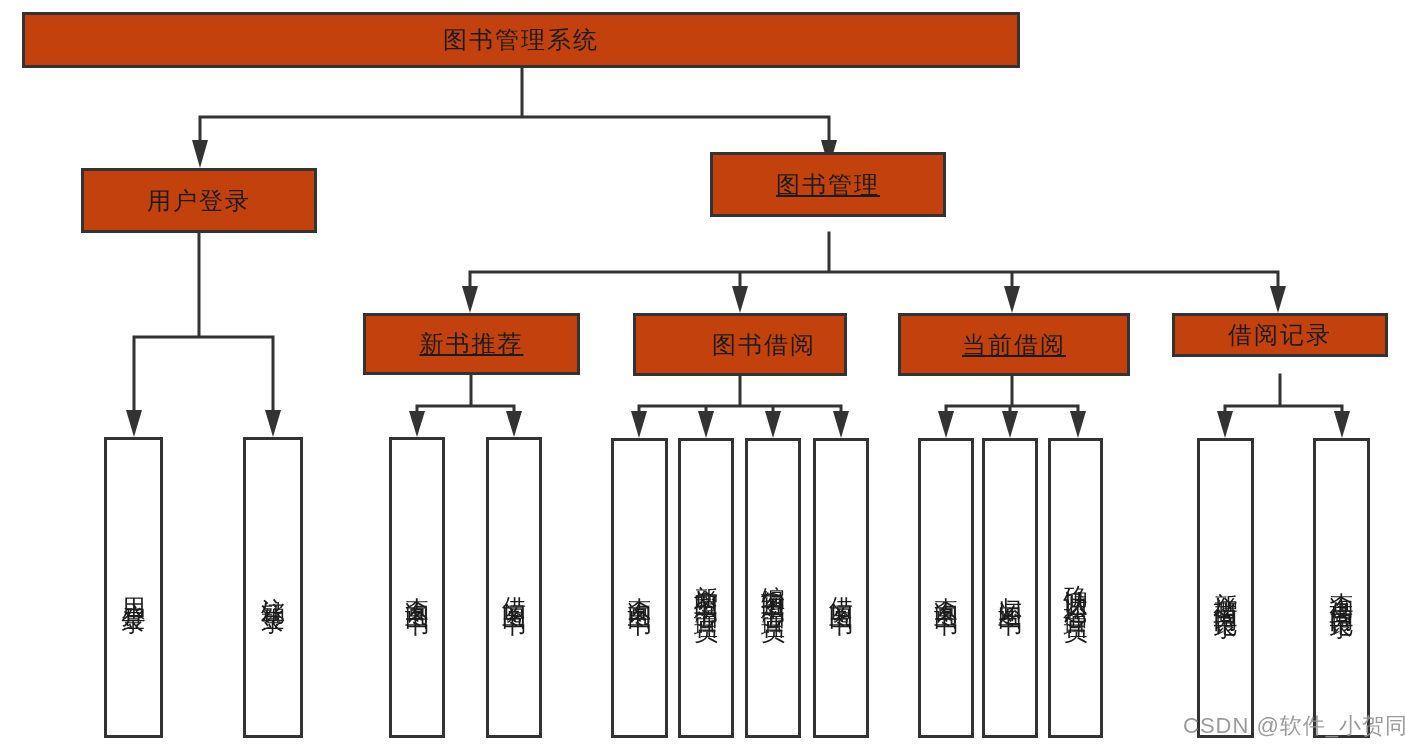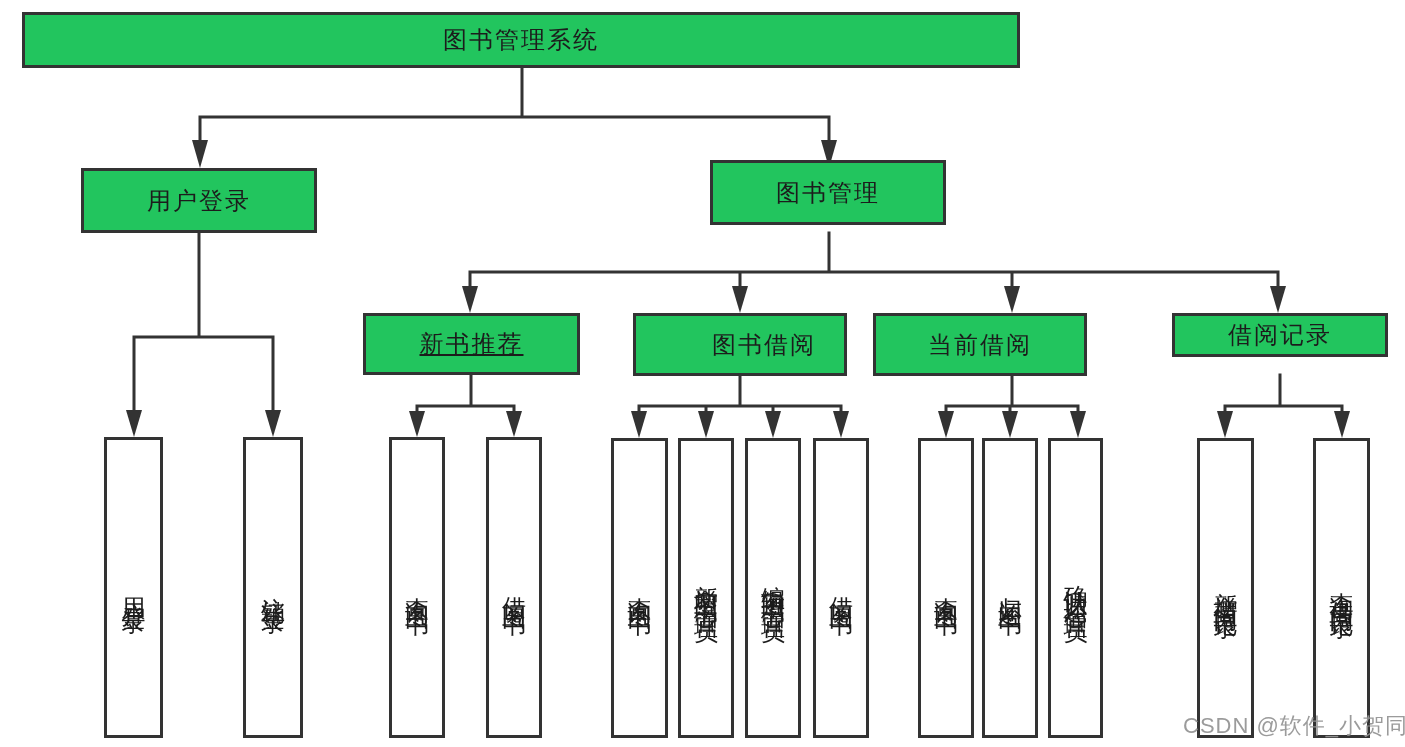--- a/index.html
+++ b/index.html
@@ -6,21 +6,21 @@
   .stage{
     position:relative;
     width:1405px;height:747px;
     background:#ffffff;
     font-family:"Liberation Sans","DejaVu Sans",sans-serif;
     overflow:hidden;
   }
   .connectors{position:absolute;left:0;top:0;z-index:1;}
   .box{
     position:absolute;
-    background:#22c55e;
+    background:#c2410c;
     border:3px solid #333333;
     display:flex;align-items:center;justify-content:center;
     font-size:24px;color:#1c1c1c;
     letter-spacing:2px;
     z-index:2;
     box-sizing:border-box;
   }
   .vbox{
     position:absolute;
     background:#ffffff;
@@ -93,25 +93,25 @@
       <polygon points="1070,411 1086,411 1078,438"></polygon>
 
       <polygon points="1217,411 1233,411 1225,438"></polygon>
       <polygon points="1334,411 1350,411 1342,438"></polygon>
     </g>
   </svg>
 
   <div class="box" style="left:22px;top:12px;width:998px;height:56px;">图书管理系统</div>
 
   <div class="box" style="left:81px;top:168px;width:236px;height:65px;">用户登录</div>
-  <div class="box" style="left:710px;top:160px;width:236px;height:65px;">图书管理</div>
+  <div class="box" style="left:710px;top:152px;width:236px;height:65px;text-decoration:underline;">图书管理</div>
 
   <div class="box" style="left:363px;top:313px;width:217px;height:62px;text-decoration:underline;">新书推荐</div>
   <div class="box" style="left:633px;top:313px;width:214px;height:63px;padding-left:48px;">图书借阅</div>
-  <div class="box" style="left:873px;top:313px;width:214px;height:63px;">当前借阅</div>
+  <div class="box" style="left:898px;top:313px;width:232px;height:63px;text-decoration:underline;">当前借阅</div>
   <div class="box" style="left:1172px;top:313px;width:216px;height:44px;">借阅记录</div>
 
   <div class="vbox" style="left:104px;top:437px;width:59px;height:301px;">用户登录</div>
   <div class="vbox" style="left:243px;top:437px;width:60px;height:301px;">注销登录</div>
 
   <div class="vbox" style="left:389px;top:437px;width:56px;height:301px;">查询图书</div>
   <div class="vbox" style="left:486px;top:437px;width:56px;height:301px;">借阅图书</div>
 
   <div class="vbox" style="left:611px;top:438px;width:57px;height:300px;">查询图书</div>
   <div class="vbox" style="left:678px;top:438px;width:56px;height:300px;">新增图书（管理员）</div>

